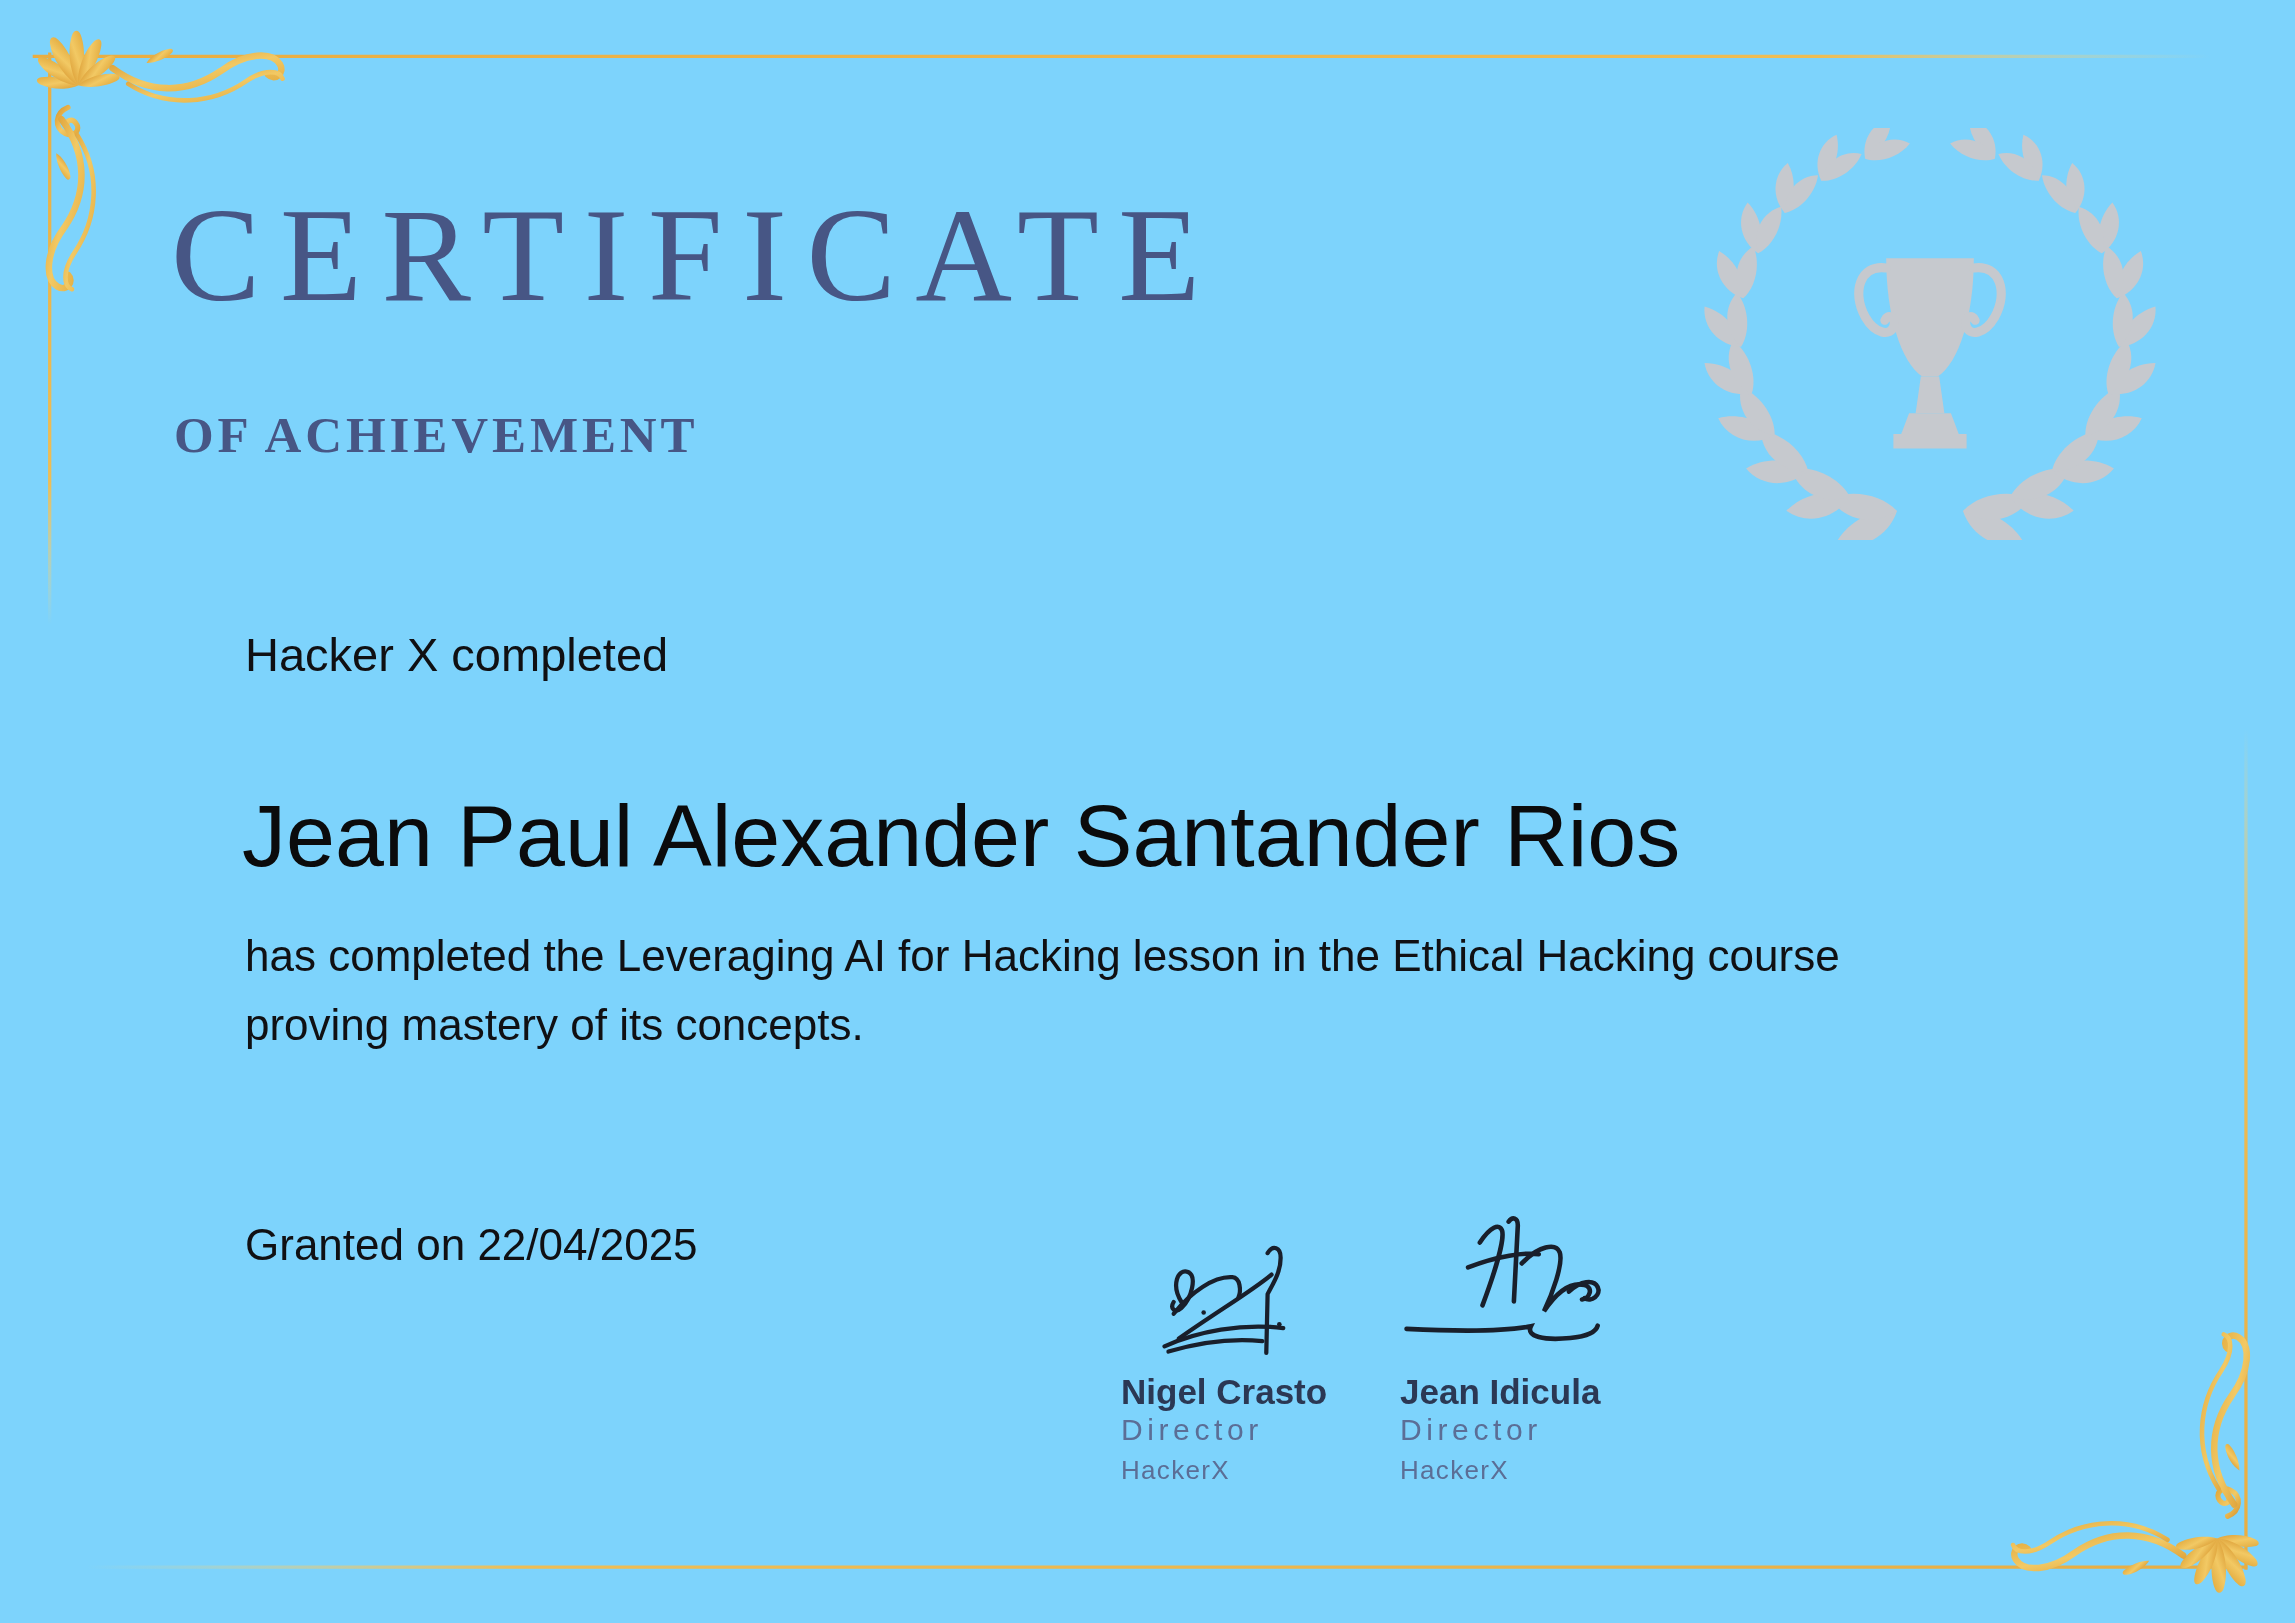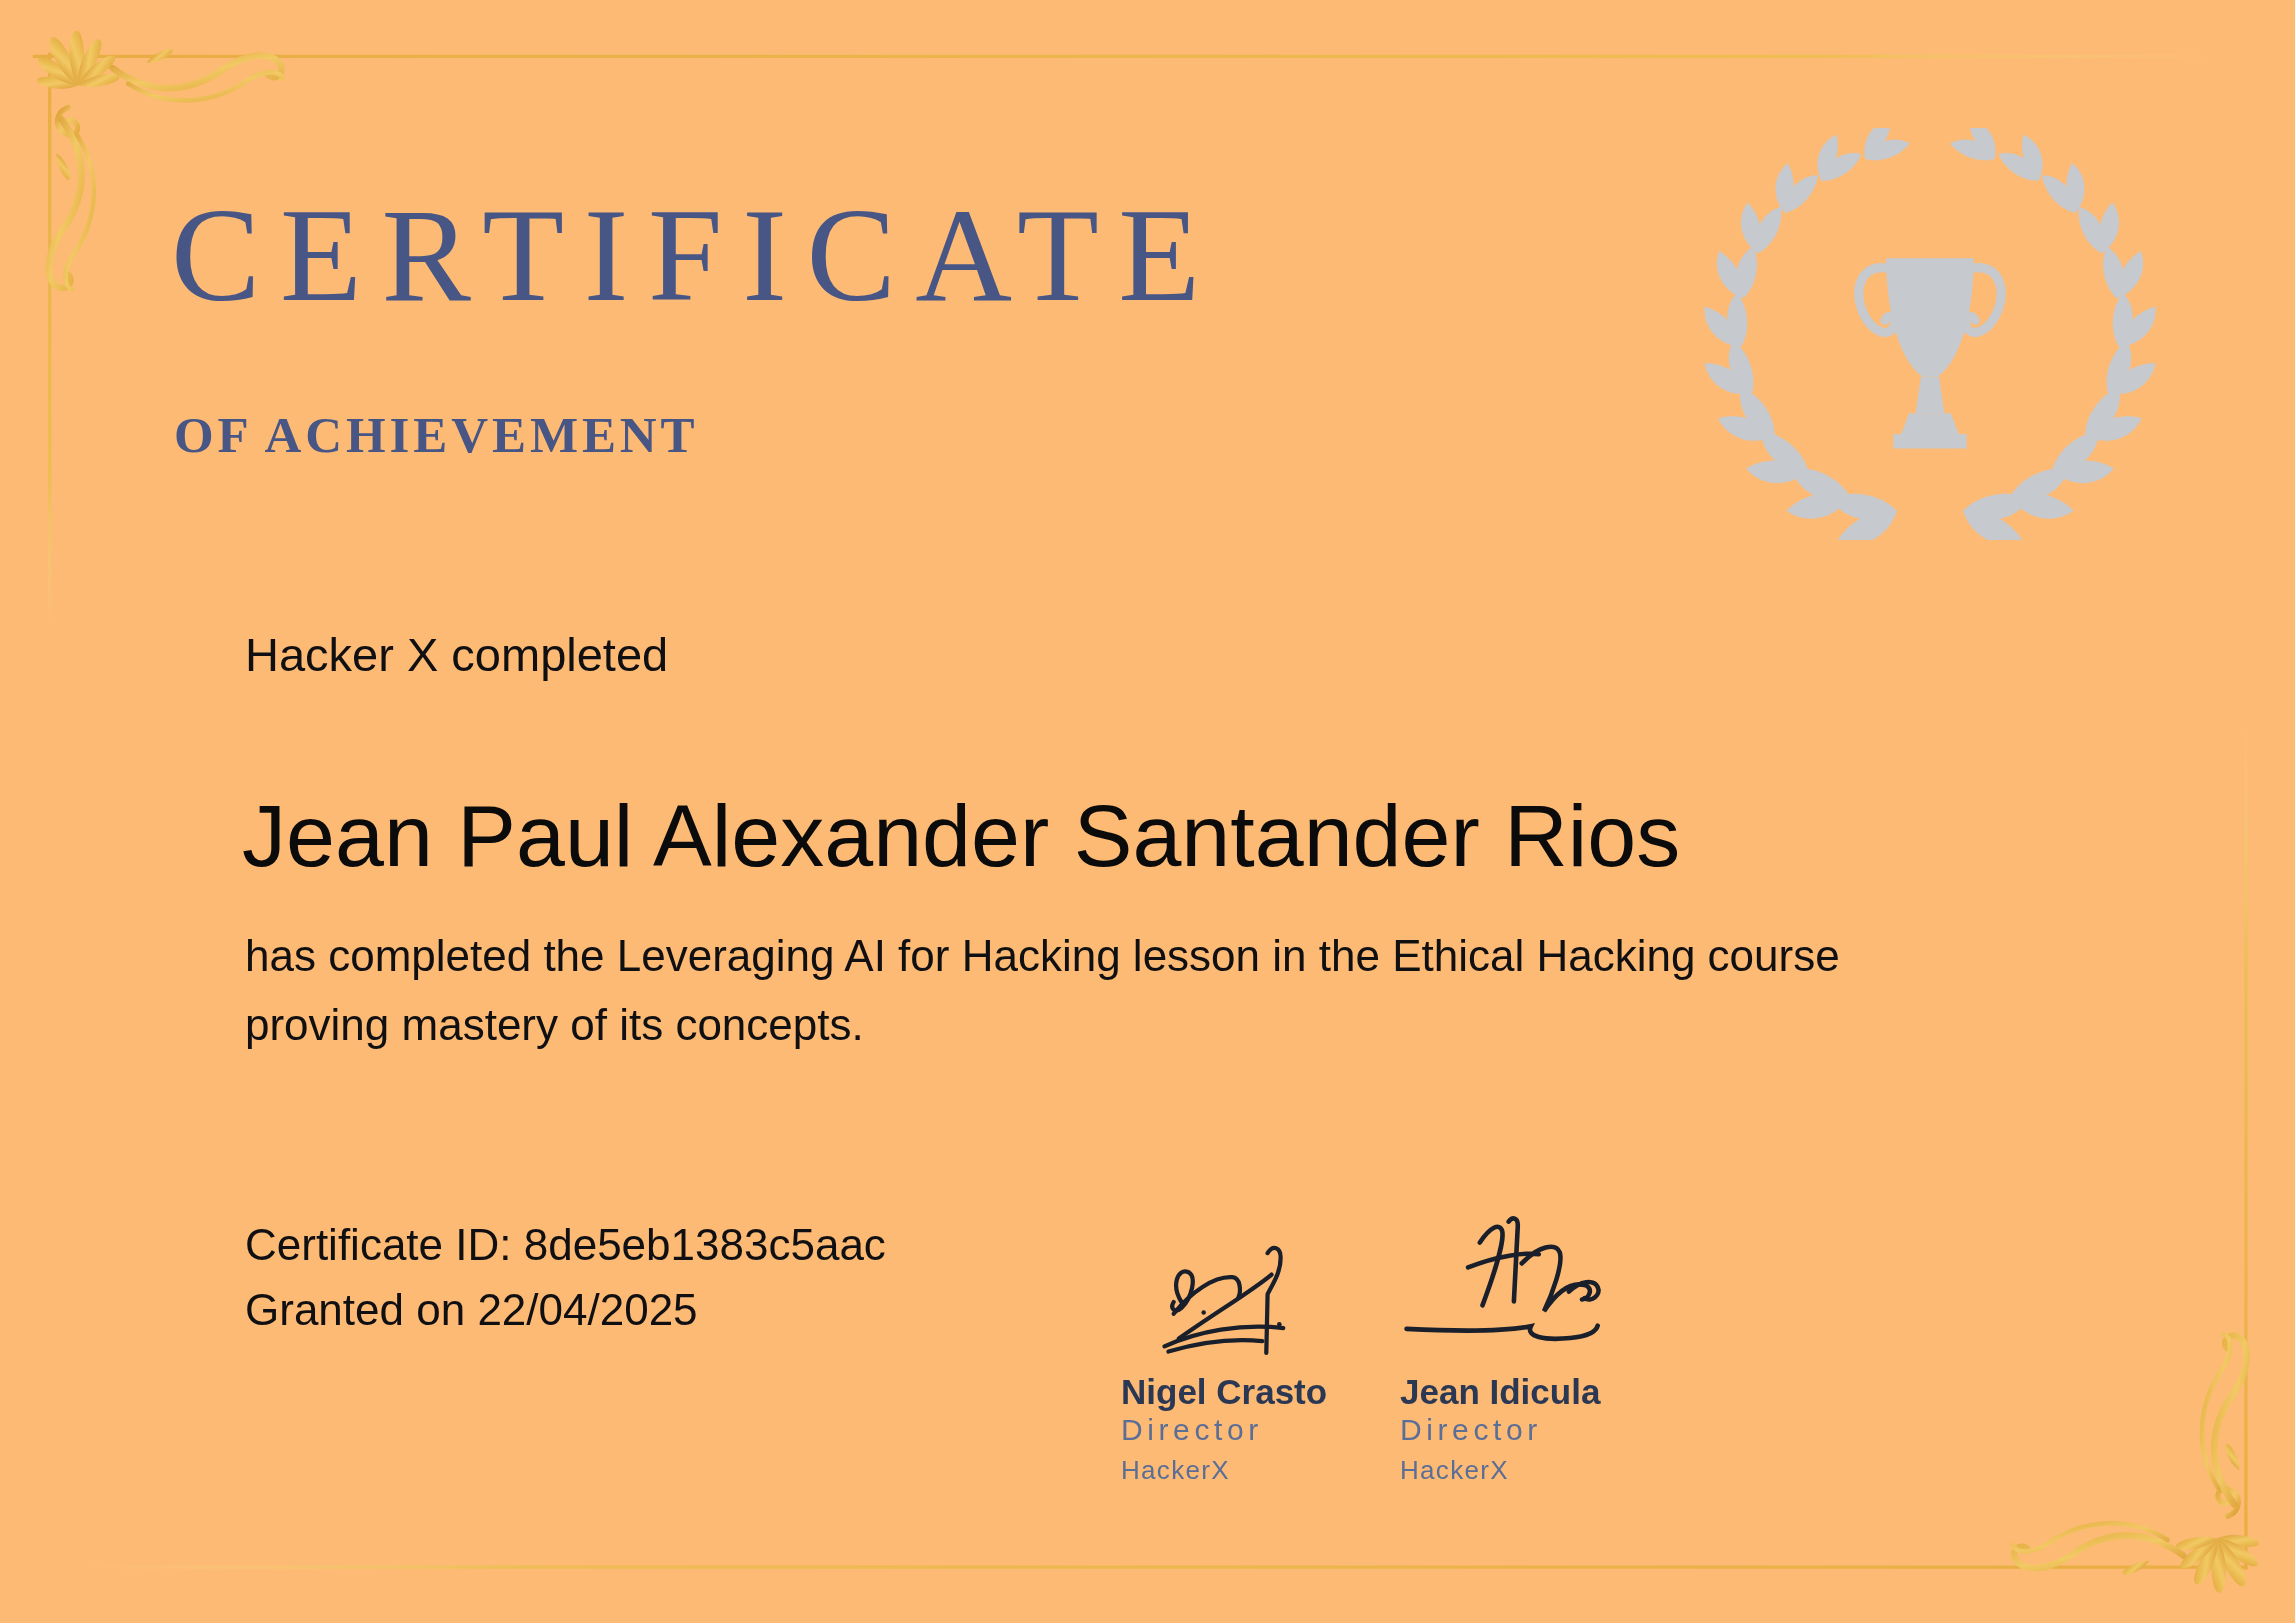--- a/index.html
+++ b/index.html
@@ -1,17 +1,17 @@
 <!DOCTYPE html>
 <html style="font-size:10.5px"><head>
 <meta charset="utf-8">
 <style>
   html,body{margin:0;padding:0;background:#ffffff;}
   #page{
-    position:relative;width:2295px;height:1623px;background:#fdba74;overflow:hidden;
+    position:relative;width:2295px;height:1623px;background:#7dd3fc;overflow:hidden;
     font-family:"Liberation Sans", sans-serif;
   }
   .abs{position:absolute;}
   #title{
     left:171px;top:188px;font-family:"Liberation Serif", serif;
     font-size:134px;letter-spacing:19.6px;line-height:1;color:#475685;white-space:nowrap;
   }
   #subtitle{
     left:174px;top:410px;font-family:"Liberation Serif", serif;font-weight:700;
     font-size:51px;letter-spacing:3.9px;line-height:1;color:#475685;white-space:nowrap;
@@ -146,21 +146,20 @@
   <div class="abs" id="issuer-line">Hacker X completed</div>
 
   <div class="abs" id="recipient-name">Jean Paul Alexander Santander Rios</div>
 
   <div class="abs" id="body-text">
     <span>has completed the Leveraging AI for Hacking lesson in the Ethical Hacking course</span>
     <span>proving mastery of its concepts.</span>
   </div>
 
   <div class="abs" id="meta-block">
-    <span>Certificate ID: 8de5eb1383c5aac</span>
     <span>Granted on 22/04/2025</span>
   </div>
 
   <svg class="abs" style="left:1158px;top:1243px" width="137" height="118" viewBox="0 0 210 180">
     <g fill="none" stroke="#191f2b" stroke-width="6.5" stroke-linecap="round">
       <path d="M36,90 C20,65 30,38 46,44 C60,50 52,84 36,99 C26,108 18,100 24,90"></path>
       <path d="M24,108 C50,75 86,50 114,52 C126,53 128,72 123,84"></path>
       <path d="M168,15 C176,2 188,6 188,22 C188,45 176,62 168,78 L166,168"></path>
       <path d="M32,146 C90,105 146,72 174,48"></path>
       <path d="M10,158 C60,135 130,122 192,130"></path>

